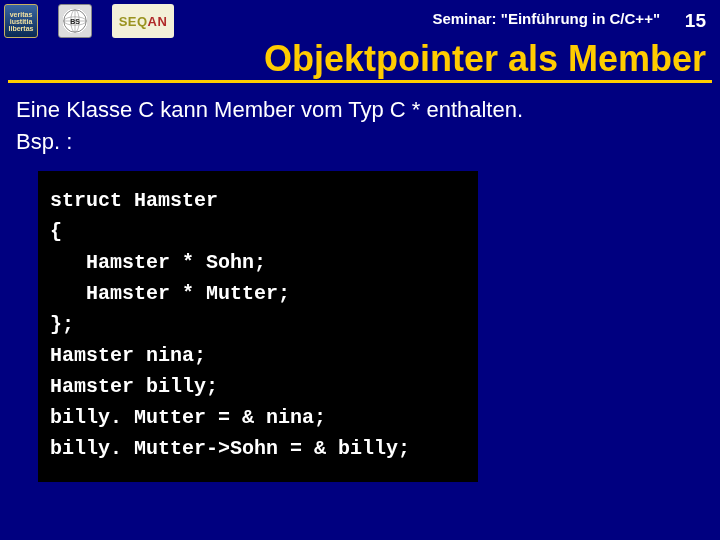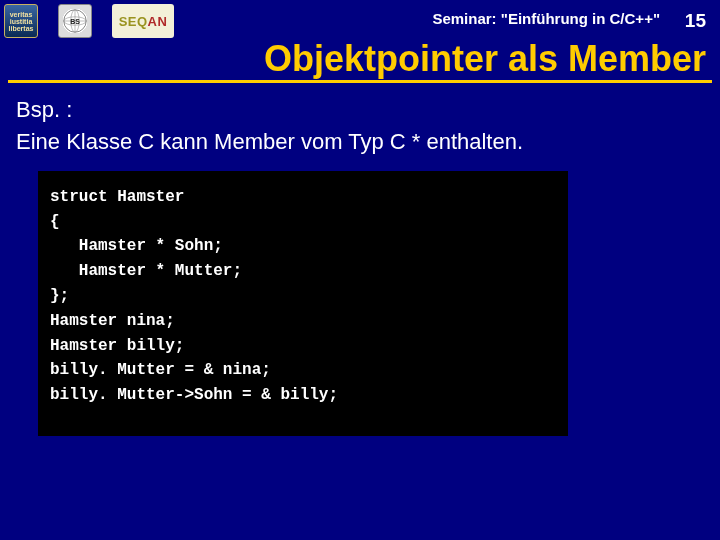--- a/index.html
+++ b/index.html
@@ -93,24 +93,24 @@
     font-size: 22px;
     color: #fff;
     font-family: "Trebuchet MS", sans-serif;
   }
   .body p { margin-bottom: 6px; }
   .code-box {
     margin: 16px 10px 10px 22px;
     background: #000;
     color: #fff;
     font-family: "Courier New", monospace;
-    font-size: 16px;
+    font-size: 20px;
     font-weight: bold;
-    padding: 14px 12px 28px 12px;
-    width: 530px;
+    padding: 14px 12px 18px 12px;
+    width: 440px;
     white-space: pre;
     line-height: 1.55;
   }
 </style>
 </head>
 <body>
 
 <div class="header">
   <div class="logos">
     <div class="logo logo1">
@@ -135,22 +135,22 @@
   <div class="seminar">Seminar: "Einführung in C/C++"</div>
   <div class="slidenum">15</div>
 </div>
 
 <div class="title-wrap">
   <div class="title">Objektpointer als Member</div>
   <div class="title-underline"></div>
 </div>
 
 <div class="body">
+  <p>Eine Klasse C kann Member vom Typ C * enthalten.</p>
   <p>Bsp. :</p>
-  <p>Eine Klasse C kann Member vom Typ C * enthalten.</p>
   <div class="code-box">struct Hamster
 {
    Hamster * Sohn;
    Hamster * Mutter;
 };
 Hamster nina;
 Hamster billy;
 billy. Mutter = &amp; nina;
 billy. Mutter-&gt;Sohn = &amp; billy;</div>
 </div>

